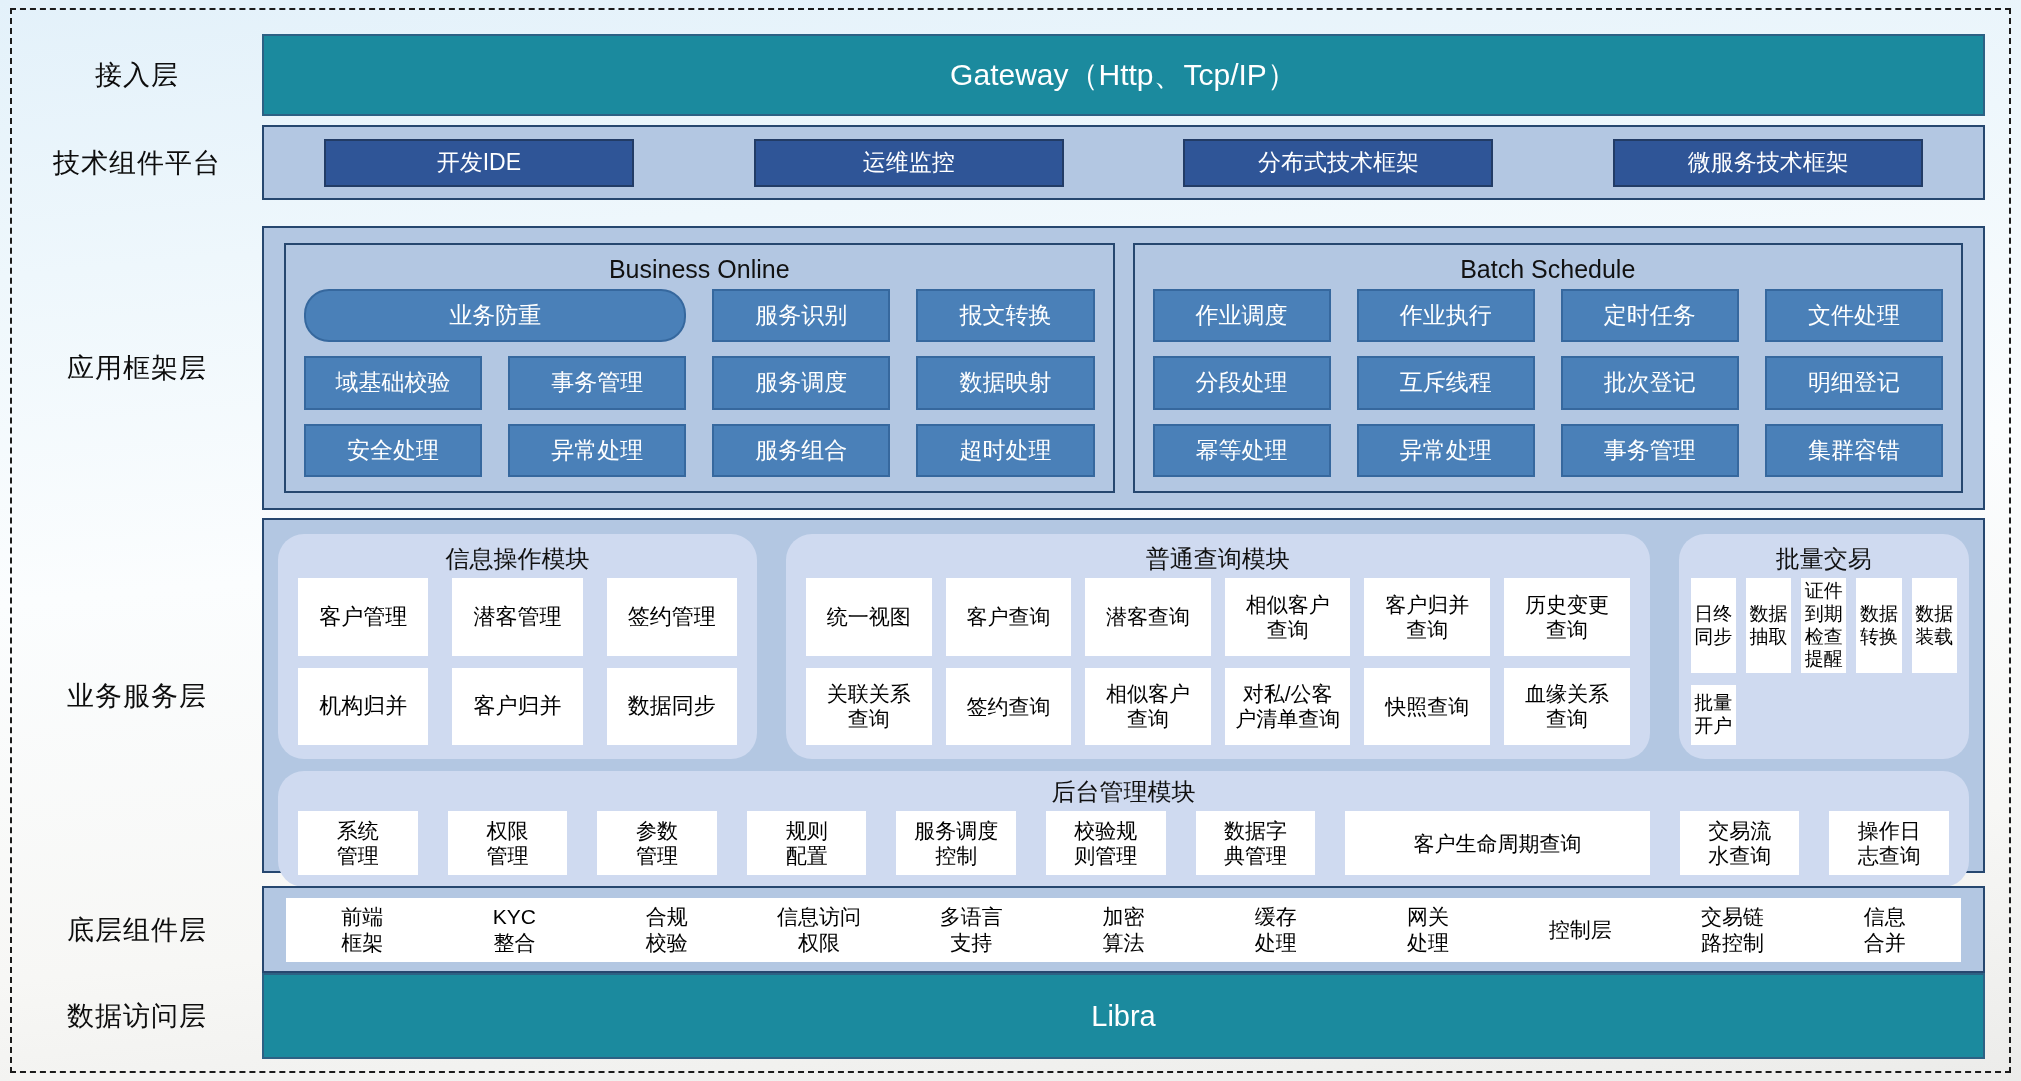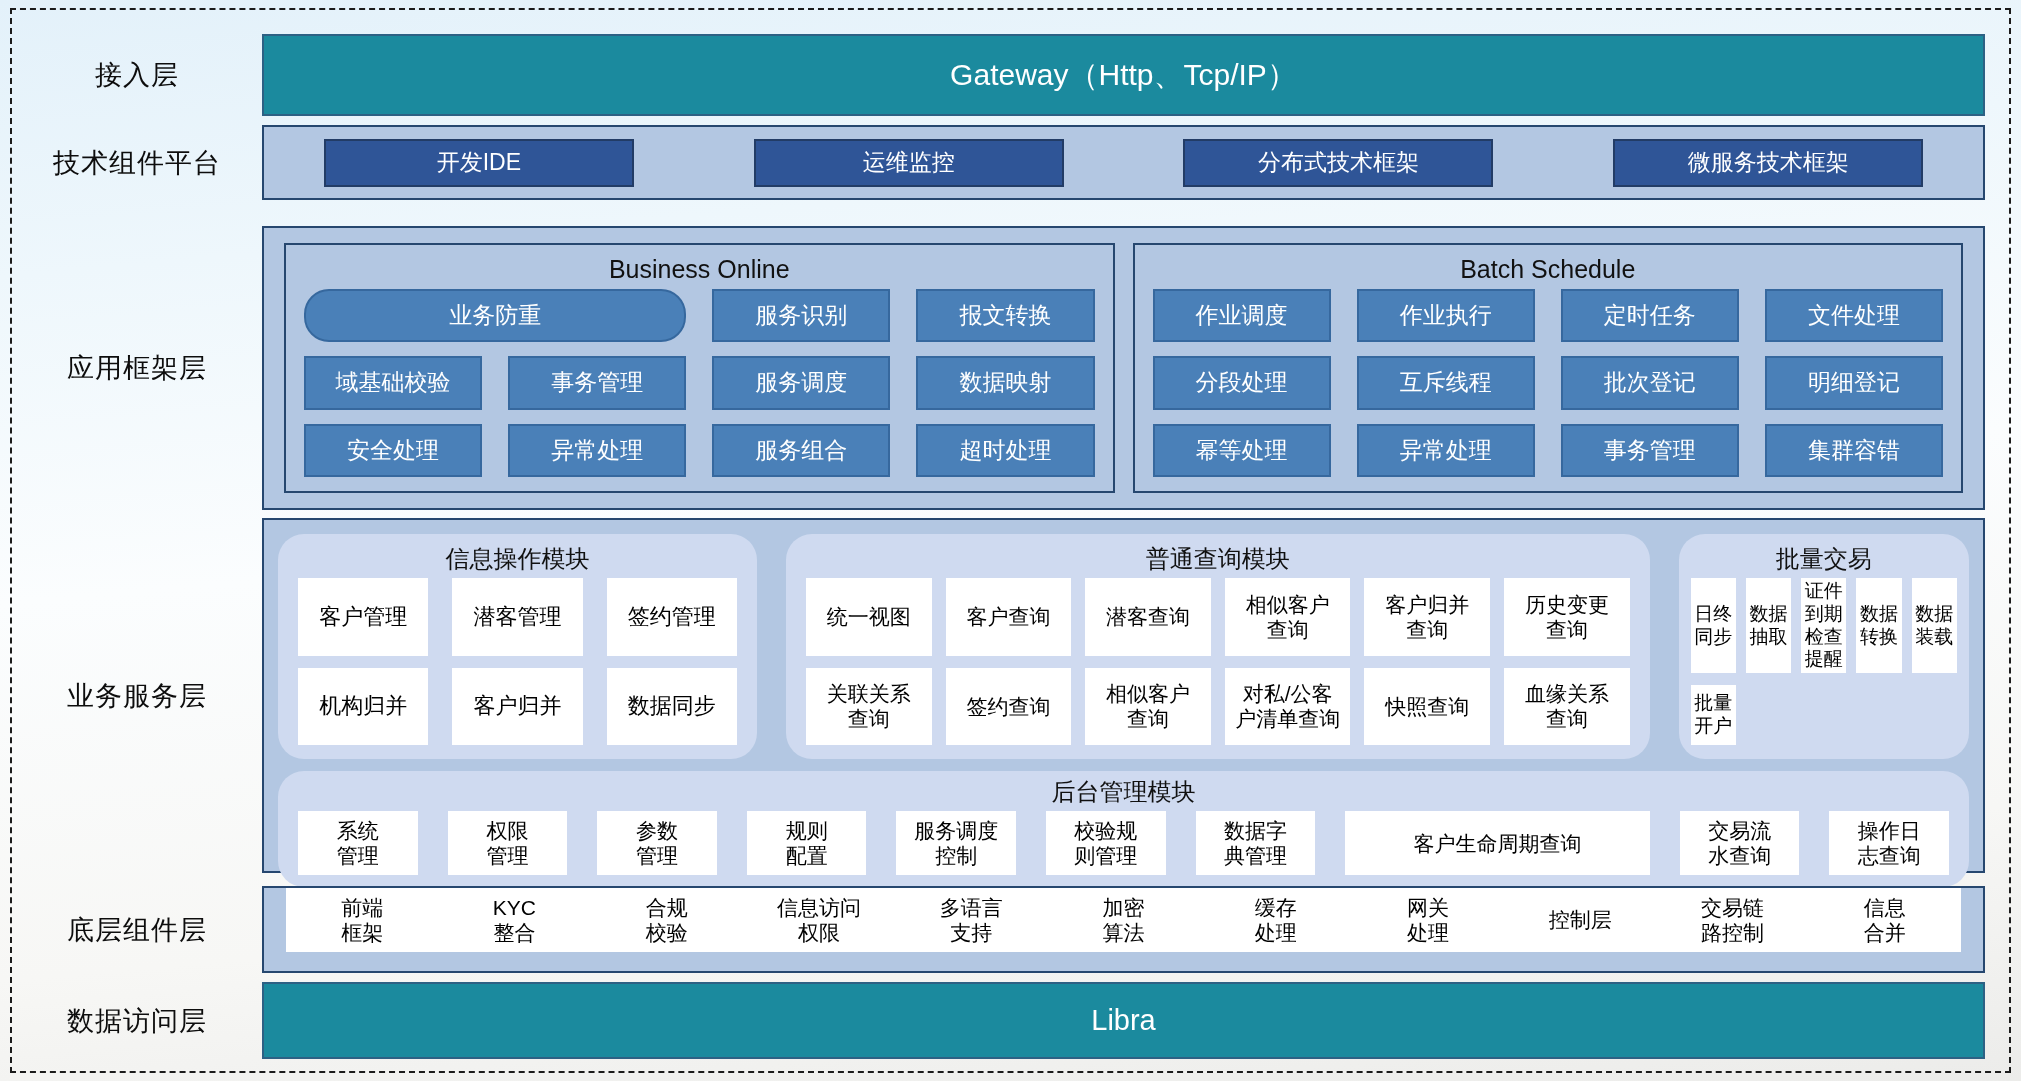--- a/index.html
+++ b/index.html
@@ -24,21 +24,21 @@
     width:250px;flex:0 0 250px;display:flex;align-items:center;justify-content:center;
     font-size:27px;color:#0d0d0d;letter-spacing:1px;
   }
   .content{flex:1;display:flex;}
   
   .row-gateway{height:82px;}
   .row-tech{height:75px;margin-top:9px;}
   .row-app{height:284px;margin-top:26px;}
   .row-service{height:355px;margin-top:8px;}
   .row-base{height:87px;margin-top:13px;}
-  .row-libra{height:77px;margin-top:9px;}
+  .row-libra{height:86px;margin-top:0;}
 
   .teal-bar{
     flex:1;display:flex;align-items:center;justify-content:center;
     background:#1b8a9e;border:2px solid #2d6184;box-sizing:border-box;
     color:#fff;font-size:30px;
   }
   .outer-box{
     flex:1;background:#b3c7e2;border:2px solid #26476f;box-sizing:border-box;
   }
   .tech-box{display:flex;align-items:center;justify-content:space-around;}
@@ -88,21 +88,21 @@
     color:#000;text-align:center;white-space:pre-line;line-height:1.2;
     font-size:22px;min-height:60px;box-sizing:border-box;padding:2px;
   }
   .grid6 .wbox{font-size:21px;}
   .grid3s .wbox{font-size:19px;}
   .panel-admin{flex:0 0 auto;padding-top:2px;padding-bottom:12px;}
   .admin-row{display:flex;gap:30px;}
   .admin-row .wbox{flex:1;height:64px;font-size:21px;}
   .admin-row .wbox.wide{flex:2.6;}
 
-  .base-box{display:flex;padding:0 22px;}
+  .base-box{display:flex;align-items:center;padding:0 22px;}
   .base-box .wbox{flex:1;height:64px;font-size:21px;}
 
   .libra-bar{font-size:29px;}
 </style>
 </head>
 <body>
 
 <div class="page">
   <div class="frame">
 

